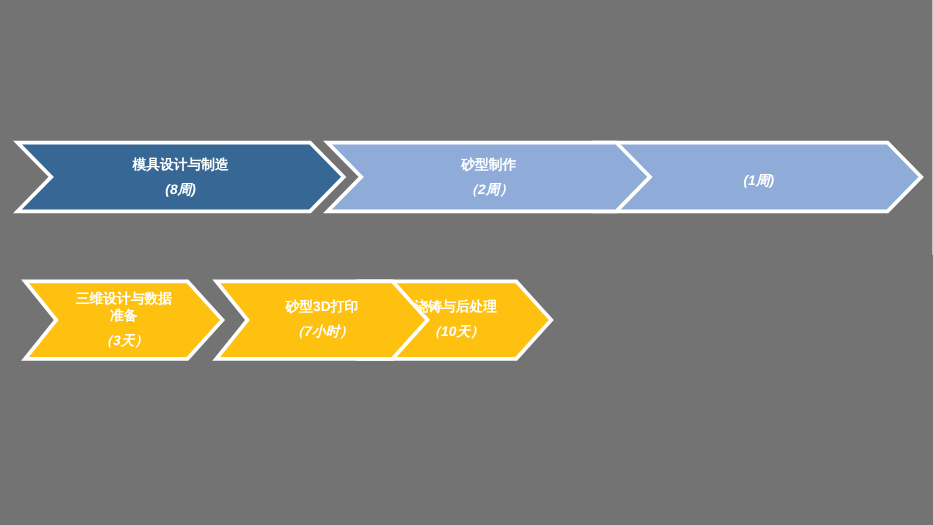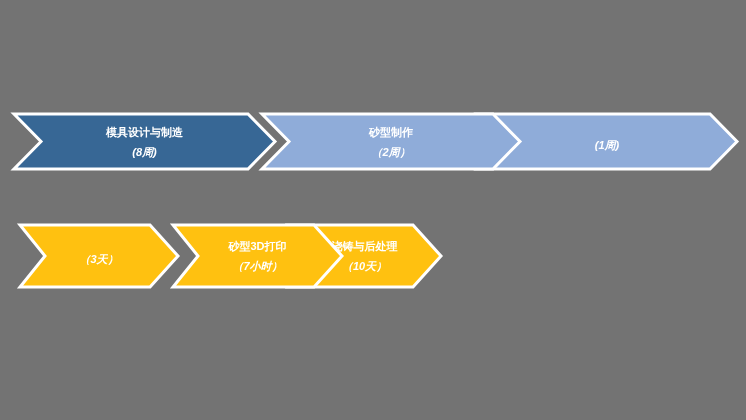--- a/index.html
+++ b/index.html
@@ -68,20 +68,21 @@
 
   </div>
 
   <div class="row">
 
     <div class="chevron" style="left:20px; top:225px; width:158px; height:62px; z-index:3;">
       <svg width="158" height="62" viewBox="0 0 158 62" aria-hidden="true">
         <polygon points="0,0 130,0 158,31 130,62 0,62 25,31" stroke="#FFFFFF" stroke-width="3" fill="#FFC110"></polygon>
       </svg>
       <div class="label">
+        <div class="name wrap">三维设计与数据准备</div>
         <div class="duration">（3天）</div>
       </div>
     </div>
 
     <div class="chevron" style="left:173px; top:225px; width:169px; height:62px; z-index:2;">
       <svg width="169" height="62" viewBox="0 0 169 62" aria-hidden="true">
         <polygon points="0,0 141,0 169,31 141,62 0,62 25,31" stroke="#FFFFFF" stroke-width="3" fill="#FFC110"></polygon>
       </svg>
       <div class="label">
         <div class="name">砂型3D打印</div>

